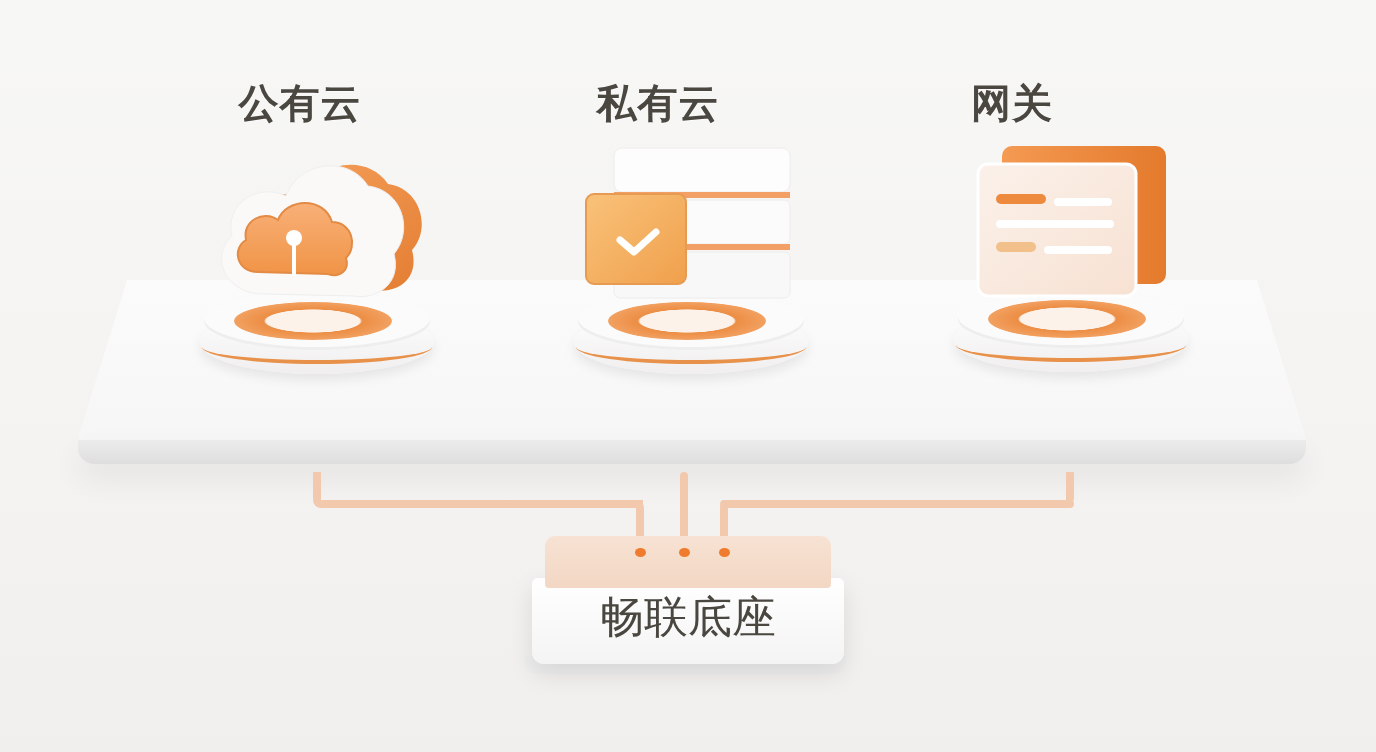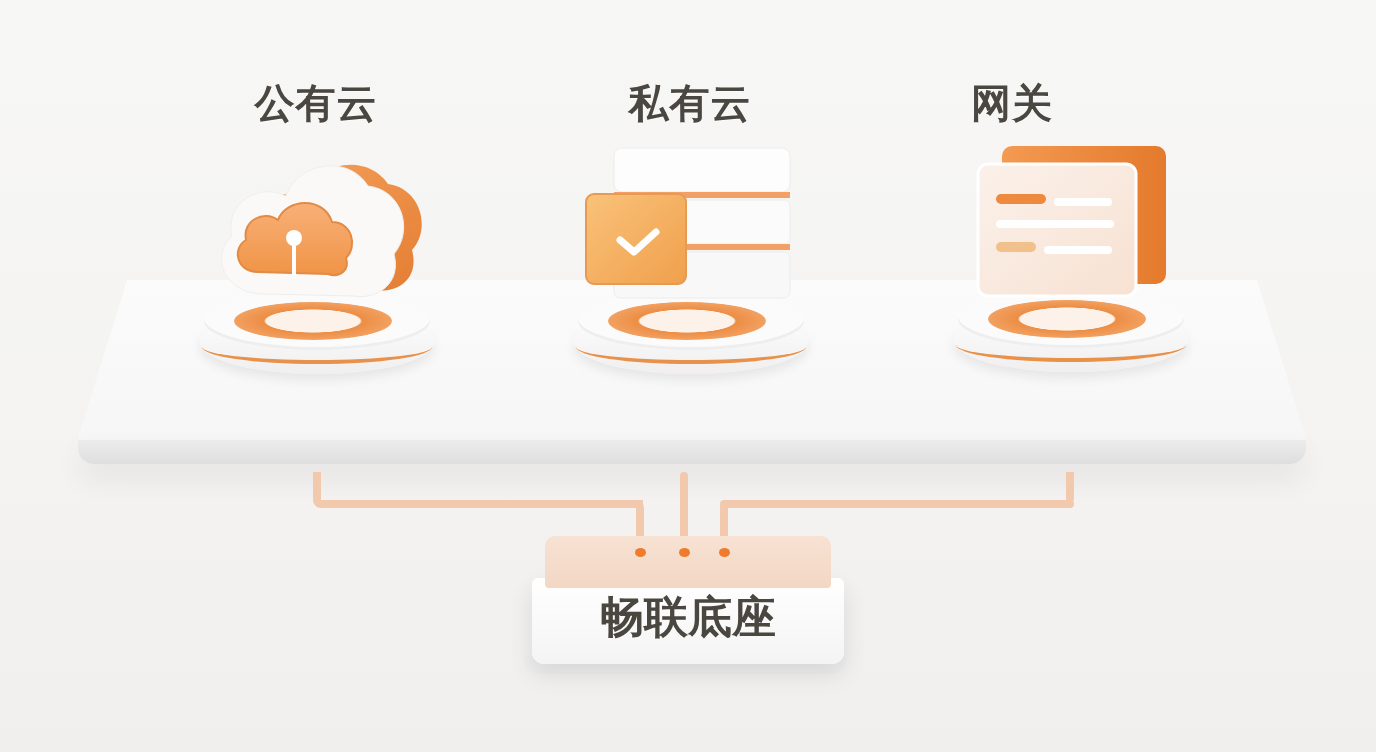--- a/index.html
+++ b/index.html
@@ -65,28 +65,28 @@
     border-radius:6px 6px 12px 12px;
     box-shadow: 0 10px 24px rgba(0,0,0,.10);
   }
   .base-foot {
     position:absolute; left:524px; top:656px; width:322px; height:18px;
     background:#eeeeee; border-radius:0 0 14px 14px;
   }
   .port { position:absolute; width:11px; height:9px; border-radius:50%; background:#ee7b2e; }
   .base-label {
     position:absolute; left:532px; top:588px; width:312px; text-align:center;
-    font-size:44px; font-weight:bold; color:#4a4640;
+    font-size:44px; font-weight:normal; color:#4a4640;
   }
 </style>
 </head>
 <body>
 
-<div class="label" style="left:236px;top:76px;width:160px;">公有云</div>
-<div class="label" style="left:610px;top:76px;width:160px;">私有云</div>
+<div class="label" style="left:220px;top:76px;width:160px;">公有云</div>
+<div class="label" style="left:578px;top:76px;width:160px;">私有云</div>
 <div class="label" style="left:942px;top:76px;width:140px;">网关</div>
 
 <div class="platform">
   <div class="platform-top"></div>
   <div class="platform-edge"></div>
 </div>
 
 <div>
   <div class="pipe" style="left:313px;top:472px;width:8px;height:34px;border-radius:0 0 0 10px;"></div>
   <div class="pipe" style="left:313px;top:500px;width:330px;height:8px;border-radius:0 0 0 10px;"></div>

